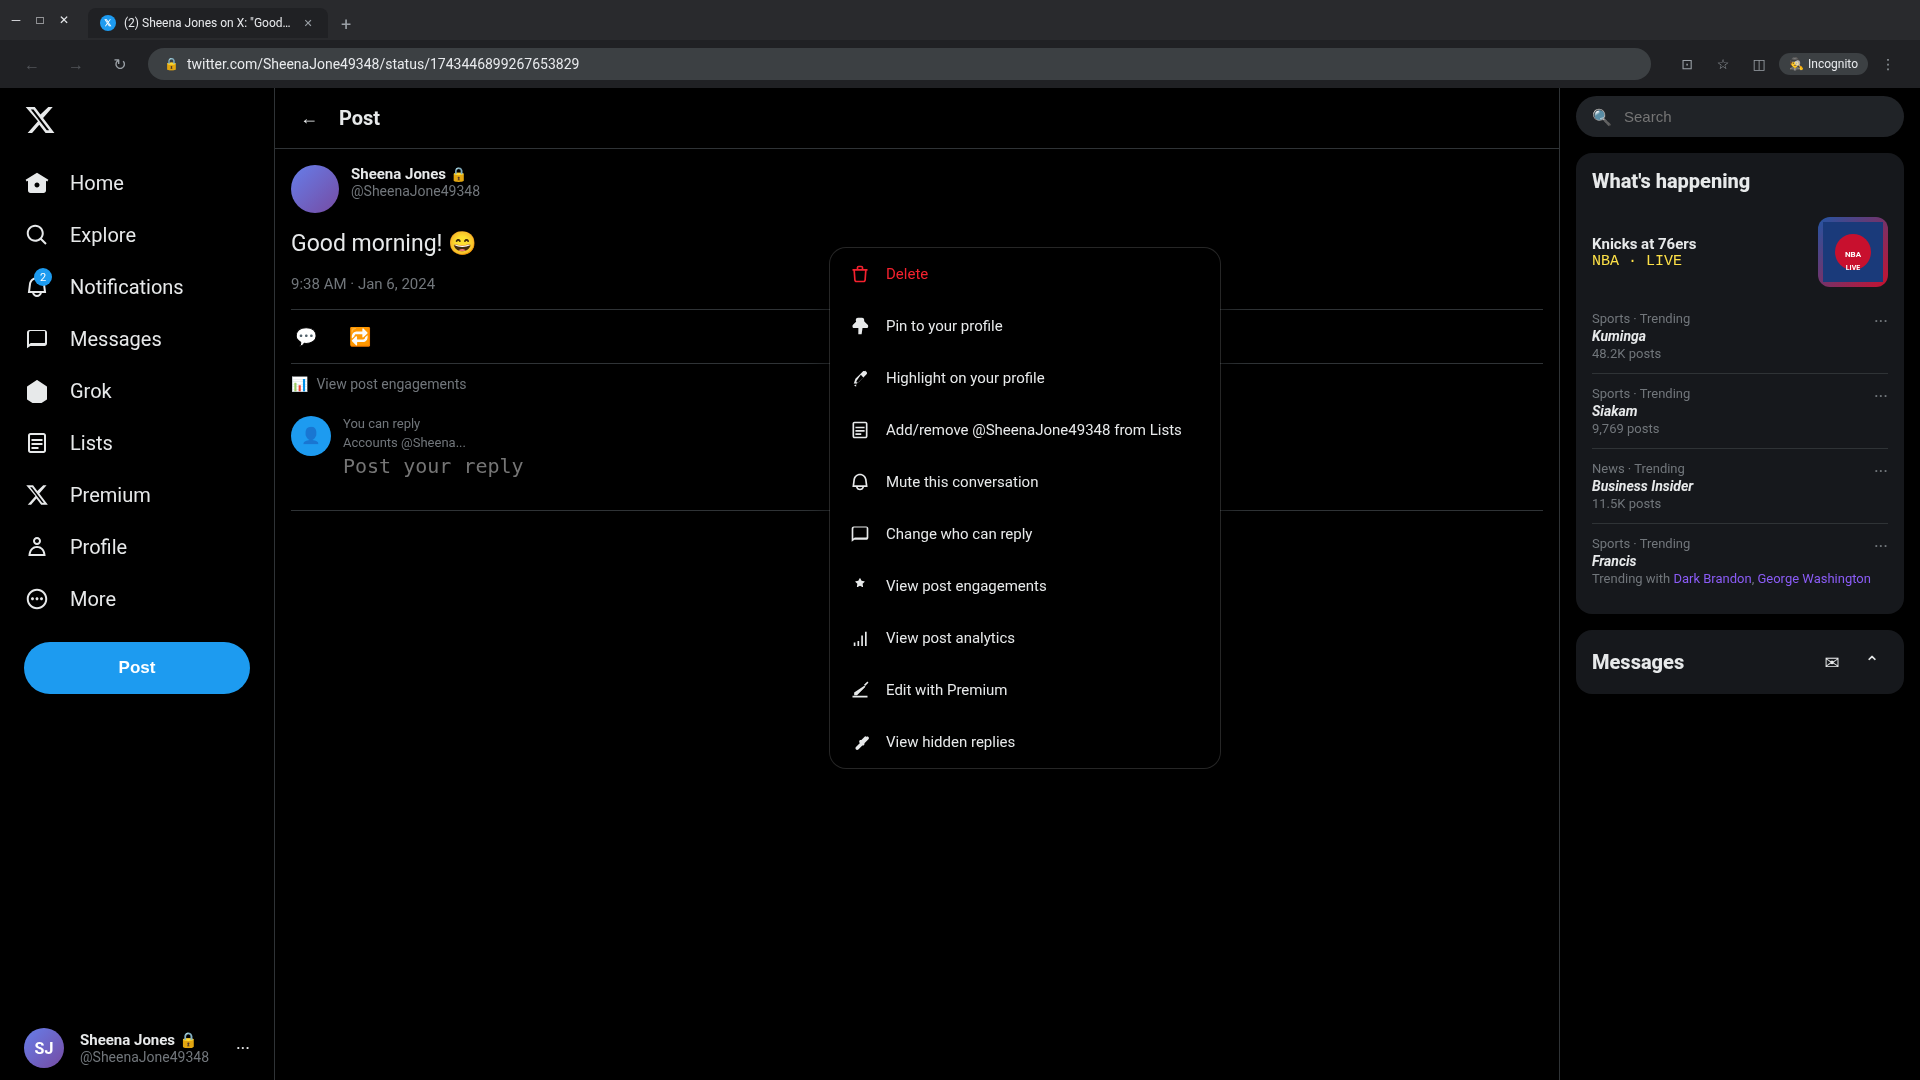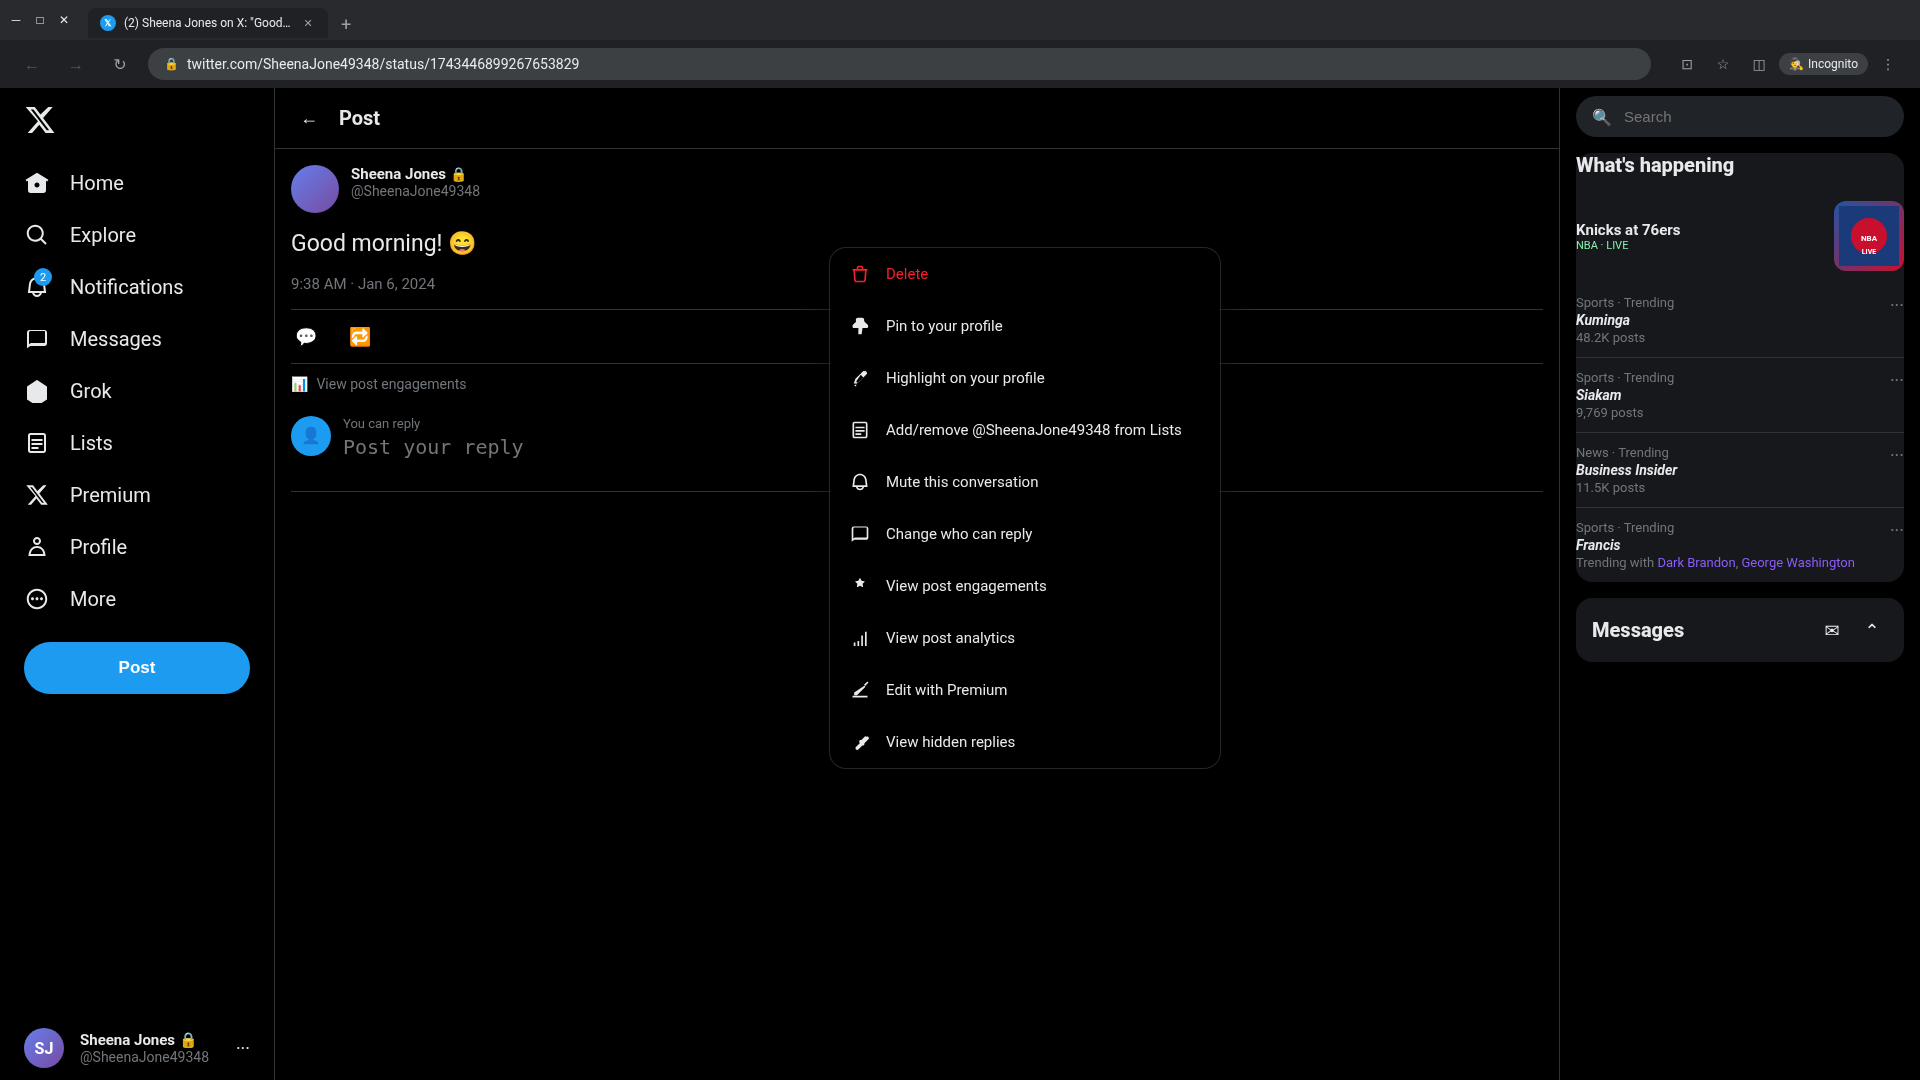--- a/index.html
+++ b/index.html
@@ -427,20 +427,21 @@
       border: none;
       border-radius: 9999px;
       padding: 12px 16px 12px 48px;
       color: #71767b;
       font-size: 15px;
       outline: none;
     }
     .right-section {
       background: #16181c;
       border-radius: 16px;
+      padding: 16px;
       margin-bottom: 16px;
     }
     .right-section-title {
       font-size: 20px;
       font-weight: 800;
       margin-bottom: 12px;
     }
     .trending-item {
       padding: 12px 0;
       border-top: 1px solid #2f3336;
@@ -482,21 +483,21 @@
       overflow: hidden;
     }
     .knicks-item {
       display: flex;
       gap: 24px;
       align-items: center;
       padding: 12px 0;
     }
     .knicks-info { flex: 1; }
     .knicks-title { font-size: 15px; font-weight: 700; }
-    .knicks-meta { font-size: 11px; color: #86efac; }
+    .knicks-meta { font-size: 15px; color: #fde047; font-family: Liberation Mono, monospace; }
     .messages-section {
       background: #16181c;
       border-radius: 16px;
       padding: 16px;
     }
     .messages-header {
       display: flex;
       justify-content: space-between;
       align-items: center;
     }
@@ -699,20 +700,21 @@
         <span>📊</span>
         <span>View post engagements</span>
       </div>
 
       <div class="reply-box">
         <div class="reply-avatar">👤</div>
         <div class="reply-info">
           <div class="reply-accounts">
             <span>You can reply</span>
           </div>
+          <div class="reply-accounts">Accounts @Sheena...</div>
           <textarea class="reply-input-area" style="height: 40px;" placeholder="Post your reply"></textarea>
         </div>
       </div>
     </div>
 
     <div class="context-menu" id="context-menu">
         <div class="menu-item delete">
           <span class="menu-icon">
             <svg viewBox="0 0 24 24" width="20" height="20" fill="#f4212e">
               <path d="M16 6V4.5C16 3.12 14.88 2 13.5 2h-3C9.11 2 8 3.12 8 4.5V6H3v2h1.06l.81 11.21C4.98 20.78 6.28 22 7.86 22h8.27c1.58 0 2.88-1.22 3-2.79L19.93 8H21V6h-5zm-6-1.5c0-.28.22-.5.5-.5h3c.27 0 .5.22.5.5V6h-4V4.5zm7.13 14.57c-.04.52-.47.93-1 .93H7.86c-.53 0-.96-.41-1-.93L6.07 8h11.85l-.79 11.07z"></path>

